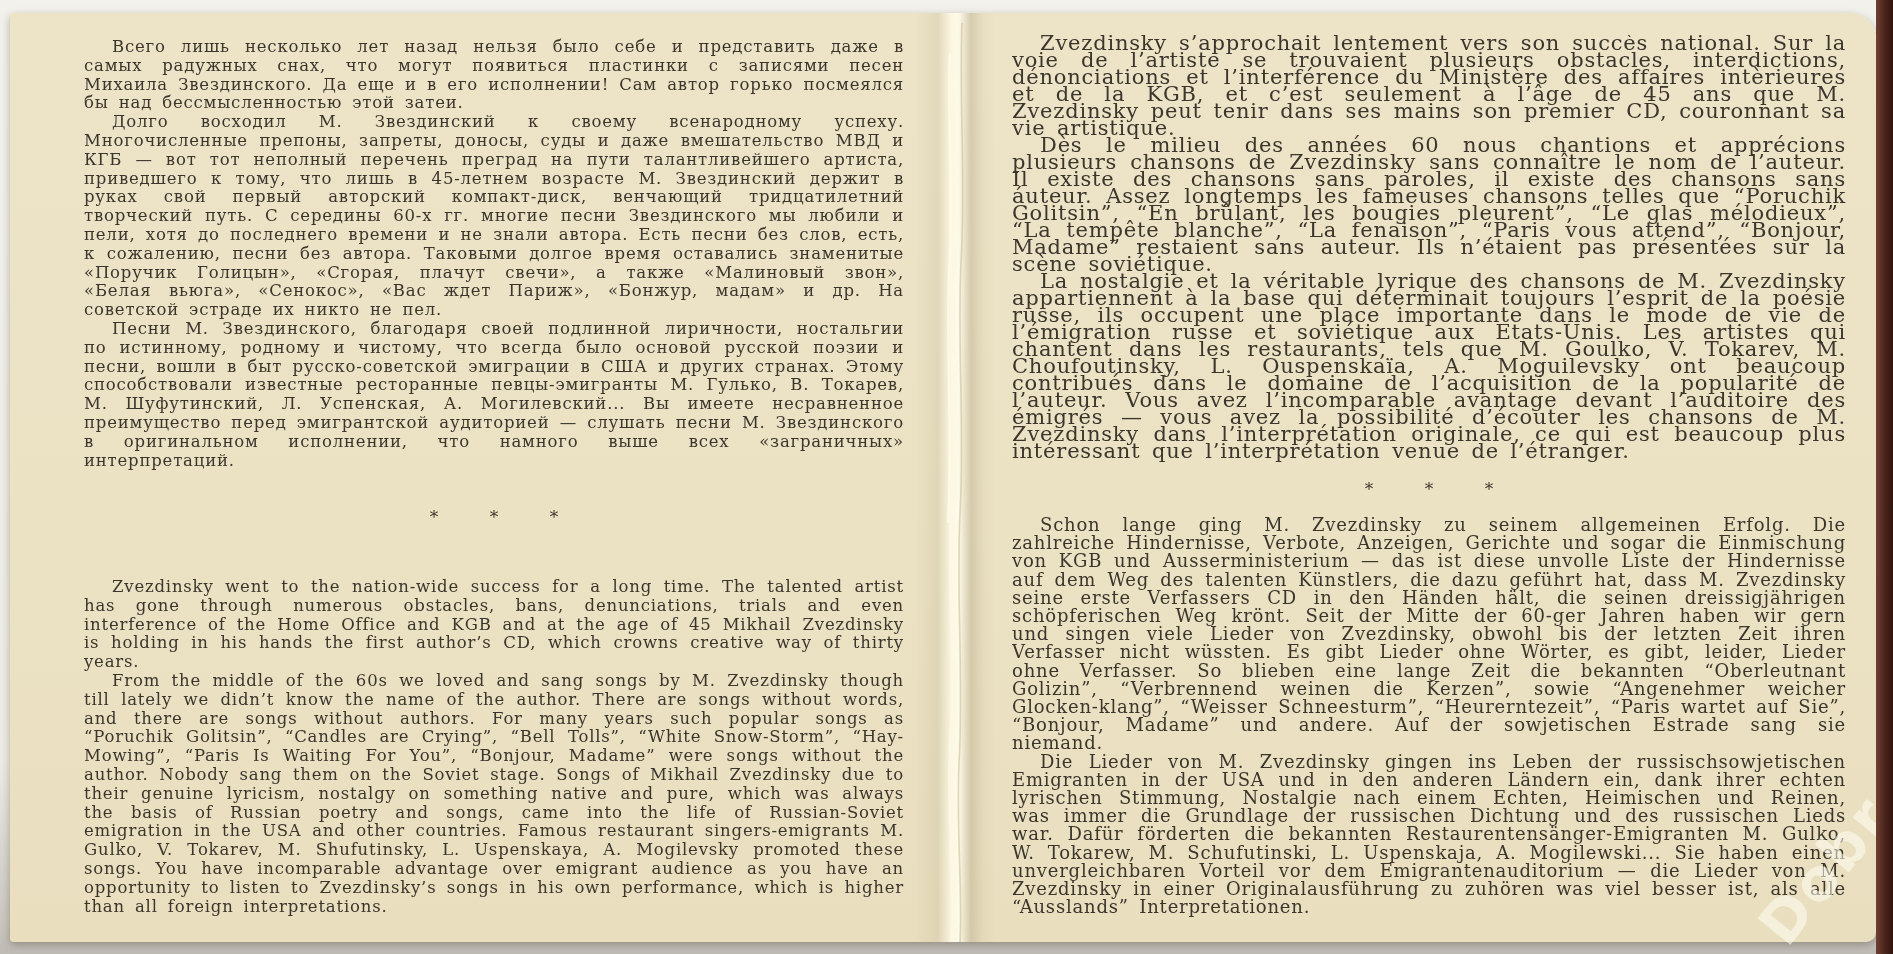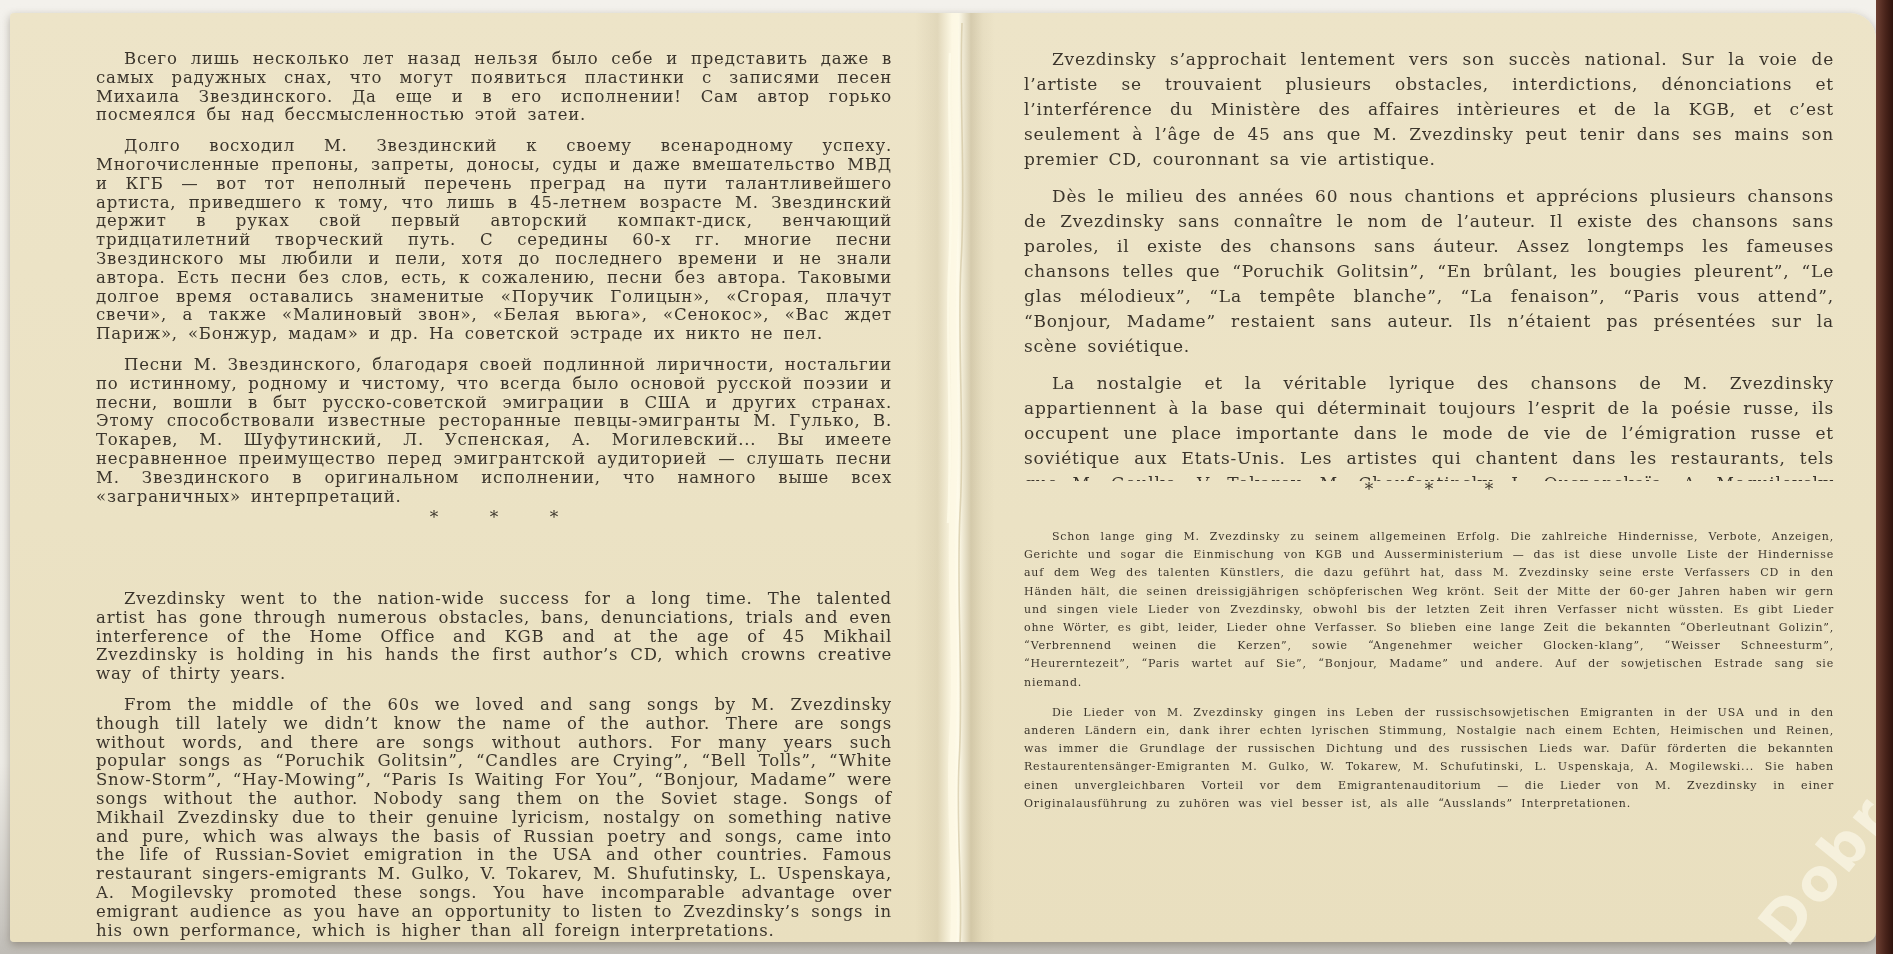--- a/index.html
+++ b/index.html
@@ -28,25 +28,25 @@
     pointer-events:none;
   }
   .fold svg{position:absolute;left:0;top:0;}
   .text-block{
     position:absolute;overflow:hidden;
     color:#3b352c;
     font-size:16.5px;line-height:18.8px;
     letter-spacing:0.8px;word-spacing:4px;
     text-align:justify;
   }
-  .text-block p{margin:12px;text-indent:28px;}
+  .text-block p{margin:0;text-indent:28px;}
   .block-ru{left:74px;top:25px;width:820px;height:474px;}
   .block-en{left:74px;top:565px;width:820px;height:372px;}
-  .block-fr{left:1002px;top:22px;width:834px;height:446px;line-height:25px;font-size:17px;}
-  .block-de{left:1002px;top:503px;width:834px;height:414px;line-height:18.2px;font-size:11px;}
+  .block-fr{left:1002px;top:22px;width:834px;height:446px;line-height:17px;font-size:21px;}
+  .block-de{left:1002px;top:503px;width:834px;height:414px;line-height:18.2px;font-size:18px;}
   .separator{
     position:absolute;color:#3b352c;font-size:17px;
     text-align:center;word-spacing:46px;letter-spacing:0;
   }
   .sep-left{left:74px;top:494px;width:820px;}
   .sep-right{left:1002px;top:466px;width:834px;}
   .watermark{
     position:absolute;left:1735px;top:902px;
     transform:rotate(-51deg);transform-origin:0 0;
     font-family:"DejaVu Sans","Liberation Sans",sans-serif;

